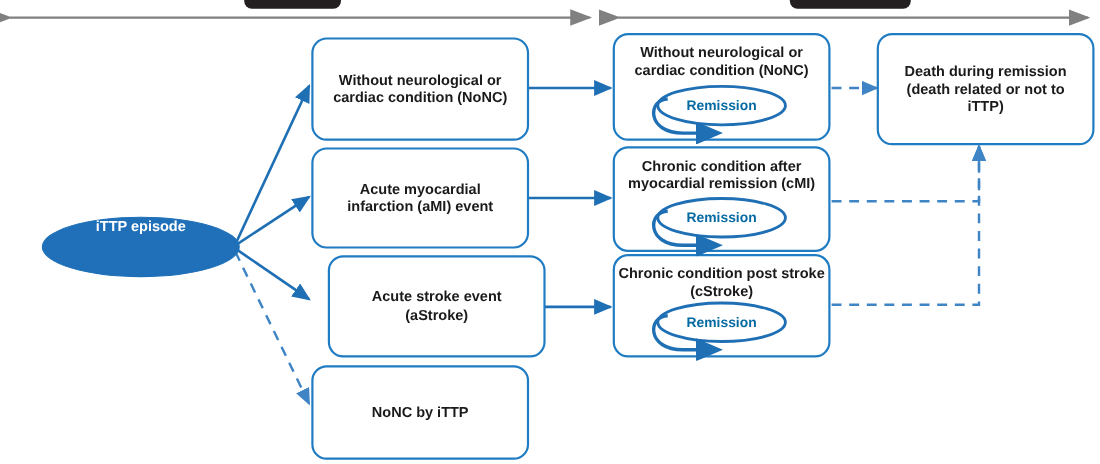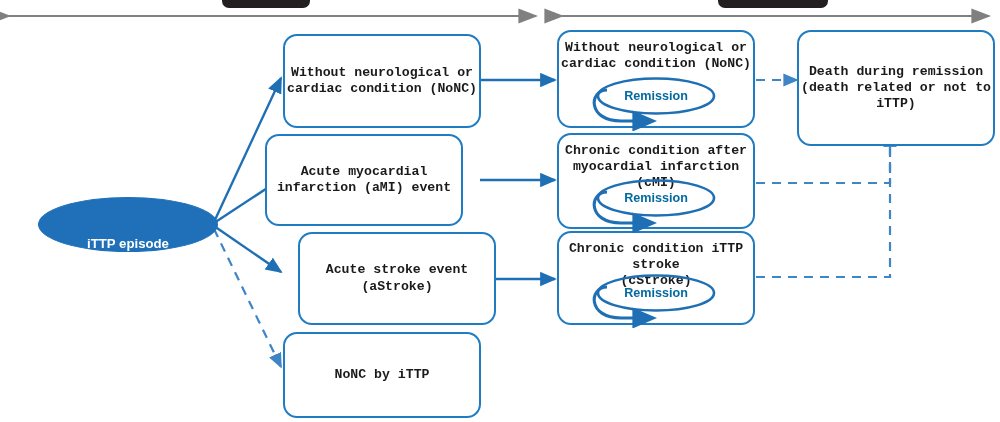--- a/index.html
+++ b/index.html
@@ -35,39 +35,38 @@
     align-items: center;
     color: #1a1a1a;
     font-weight: bold;
     font-size: 13.2px;
     line-height: 1.22;
     text-align: center;
     z-index: 3;
   }
   .node-box .box-label {
     white-space: pre-line;
-    font-family: Liberation Mono, monospace;
   }
   .node-box.center-label {
     justify-content: center;
   }
   .node-box.top-label {
     justify-content: flex-start;
   }
   .node-box.top-label .box-label {
     padding-top: 8px;
   }
   .ellipse-node {
     position: absolute;
     box-sizing: border-box;
     background: #1f70b8;
     border: 1px solid #1f70b8;
     border-radius: 50%;
     display: flex;
-    align-items: flex-end;
+    align-items: flex-start;
     justify-content: center;
     color: #ffffff;
     font-weight: bold;
     font-size: 13.2px;
     z-index: 3;
   }
   .remission {
     position: absolute;
     width: 118px;
     height: 34px;
@@ -172,21 +171,21 @@
 
   <div class="ellipse-node" style="left:38px; top:197px; width:180px; height:55px;">
     <span>iTTP episode</span>
   </div>
 
   <div class="node-box center-label" style="left:283px; top:34px; width:198px; height:94px;">
     <span class="box-label">Without neurological or
 cardiac condition (NoNC)</span>
   </div>
 
-  <div class="node-box center-label" style="left:265px; top:134px; width:198px; height:92px;">
+  <div class="node-box center-label" style="left:283px; top:134px; width:198px; height:92px;">
     <span class="box-label">Acute myocardial
 infarction (aMI) event</span>
   </div>
 
   <div class="node-box center-label" style="left:298px; top:232px; width:198px; height:93px;">
     <span class="box-label">Acute stroke event
 (aStroke)</span>
   </div>
 
   <div class="node-box center-label" style="left:283px; top:332px; width:198px; height:86px;">
@@ -200,43 +199,43 @@
   <div class="remission" style="left:597px; top:79px;">
     <svg width="180" height="56" viewBox="0 0 180 56">
       <ellipse cx="89" cy="21" rx="58" ry="17.5" fill="none" stroke="#1f6fb5" stroke-width="2.6"></ellipse>
       <path d="M40,15 C22,15 20,46 54,46 L84,46" fill="none" stroke="#1f6fb5" stroke-width="3.1" marker-end="url(#ah-loop)"></path>
     </svg>
     <span class="rem-text">Remission</span>
   </div>
 
   <div class="node-box top-label" style="left:557px; top:133px; width:198px; height:96px;">
     <span class="box-label">Chronic condition after
-myocardial infarction (cMI)</span>
+myocardial remission (cMI)</span>
   </div>
   <div class="remission" style="left:597px; top:181px;">
     <svg width="180" height="56" viewBox="0 0 180 56">
       <ellipse cx="89" cy="21" rx="58" ry="17.5" fill="none" stroke="#1f6fb5" stroke-width="2.6"></ellipse>
       <path d="M40,15 C22,15 20,46 54,46 L84,46" fill="none" stroke="#1f6fb5" stroke-width="3.1" marker-end="url(#ah-loop)"></path>
     </svg>
     <span class="rem-text">Remission</span>
   </div>
 
   <div class="node-box top-label" style="left:557px; top:231px; width:198px; height:94px;">
-    <span class="box-label">Chronic condition iTTP stroke
+    <span class="box-label">Chronic condition post stroke
 (cStroke)</span>
   </div>
   <div class="remission" style="left:597px; top:276px;">
     <svg width="180" height="56" viewBox="0 0 180 56">
       <ellipse cx="89" cy="21" rx="58" ry="17.5" fill="none" stroke="#1f6fb5" stroke-width="2.6"></ellipse>
       <path d="M40,15 C22,15 20,46 54,46 L84,46" fill="none" stroke="#1f6fb5" stroke-width="3.1" marker-end="url(#ah-loop)"></path>
     </svg>
     <span class="rem-text">Remission</span>
   </div>
 
-  <div class="node-box center-label" style="left:797px; top:30px; width:198px; height:116px;">
+  <div class="node-box center-label" style="left:797px; top:30px; width:198px; height:102px;">
     <span class="box-label">Death during remission
 (death related or not to
 iTTP)</span>
   </div>
 
   <div class="redaction" style="left:222px; top:-18px; width:88px; height:26px;">
     <span class="axis-label-hidden"></span>
   </div>
   <div class="redaction" style="left:718px; top:-18px; width:110px; height:26px;">
     <span class="axis-label-hidden"></span>

